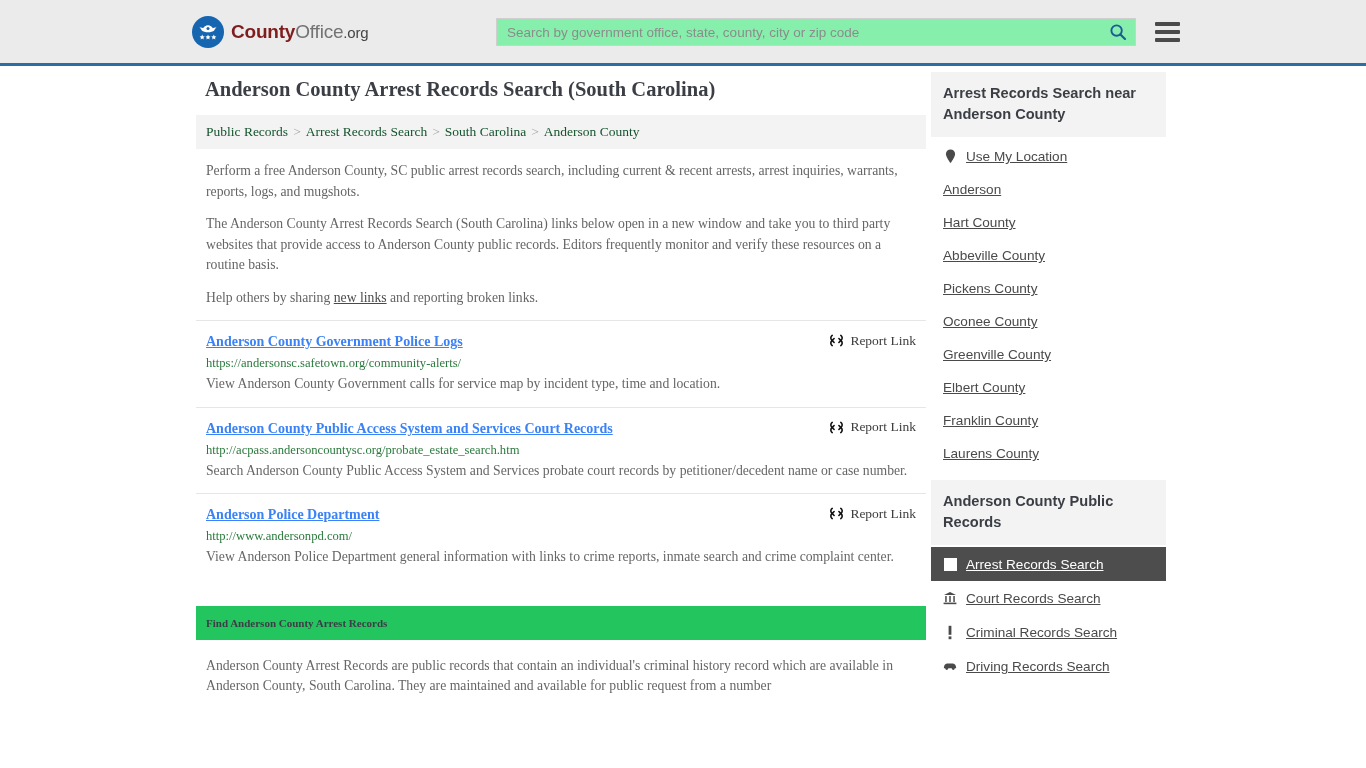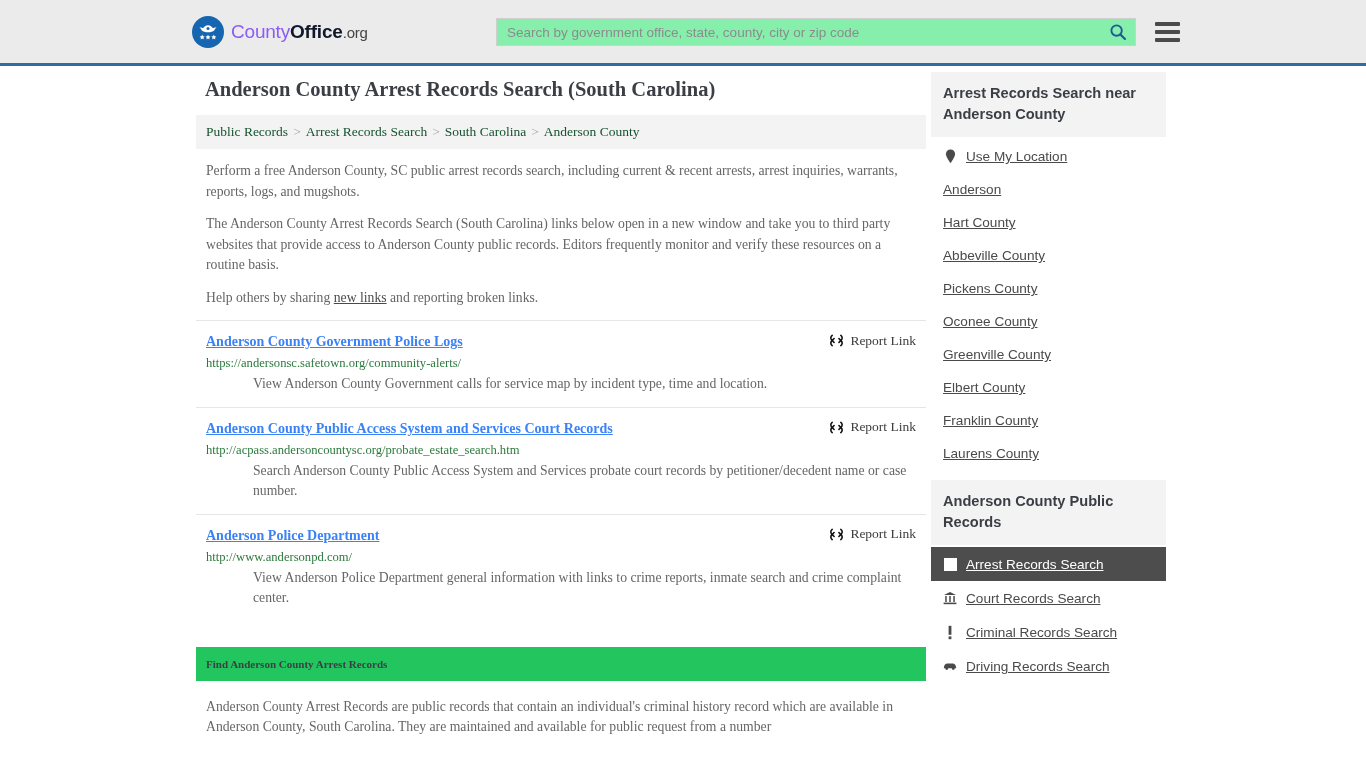--- a/index.html
+++ b/index.html
@@ -35,22 +35,22 @@
     align-items: center;
     justify-content: center;
     position: relative;
   }
   .logo-mark svg { display: block; }
   .logo-text {
     font-size: 19px;
     color: #222;
     letter-spacing: -0.2px;
   }
-  .logo-text .b { color: #0f172a; font-weight: bold; }
-  .logo-text .a { font-weight: normal; color: #8b5cf6; }
+  .logo-text .b { color: #737373; font-weight: normal; }
+  .logo-text .a { font-weight: bold; color: #7f1d1d; }
   .logo-text .o { font-size: 15px; color: #444; }
 
   .search-zone {
     position: absolute;
     left: 496px;
     top: 18px;
     display: flex;
     align-items: center;
   }
   .search-box {
@@ -179,21 +179,20 @@
     color: #2b7a3d;
     margin-top: 4px;
     line-height: 17px;
     word-break: break-all;
   }
   .result-desc {
     font-size: 13.7px;
     color: #666;
     line-height: 20.5px;
     margin-top: 2px;
-    margin-left: 47px;
   }
 
   
   .find-section { margin-top: 26px; }
   .find-head {
     background: #22c55e;
     padding: 11px 10px;
     font-size: 11px;
     font-weight: bold;
     color: #3b3f45;

